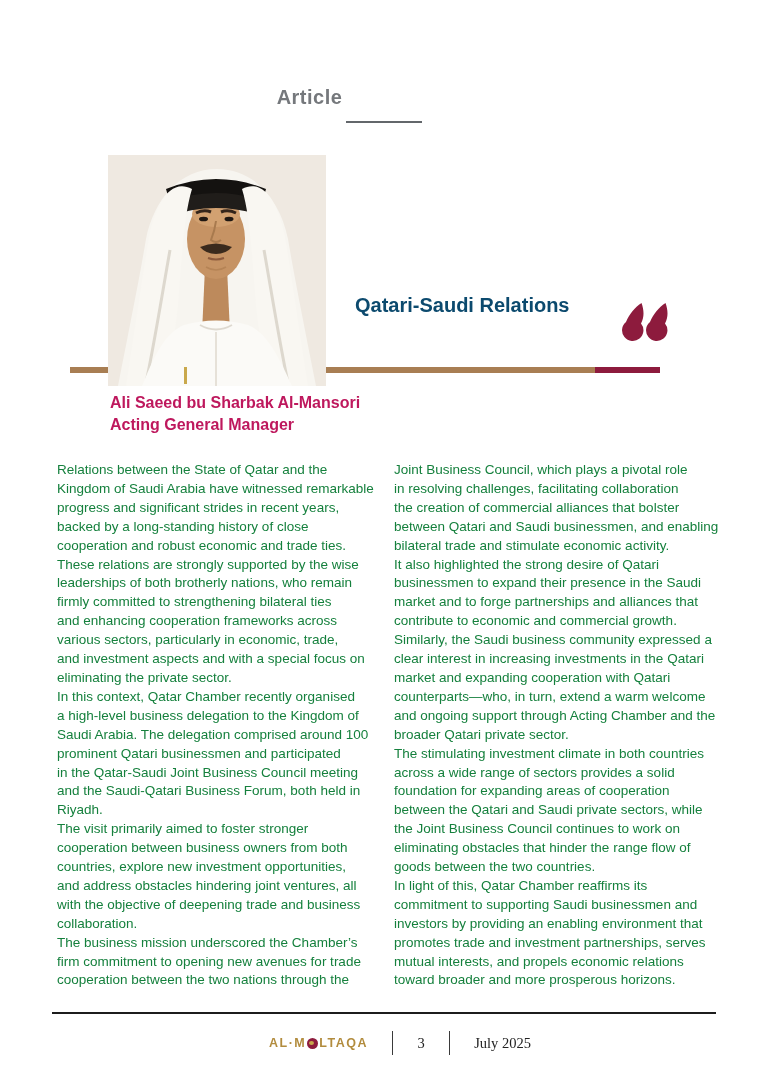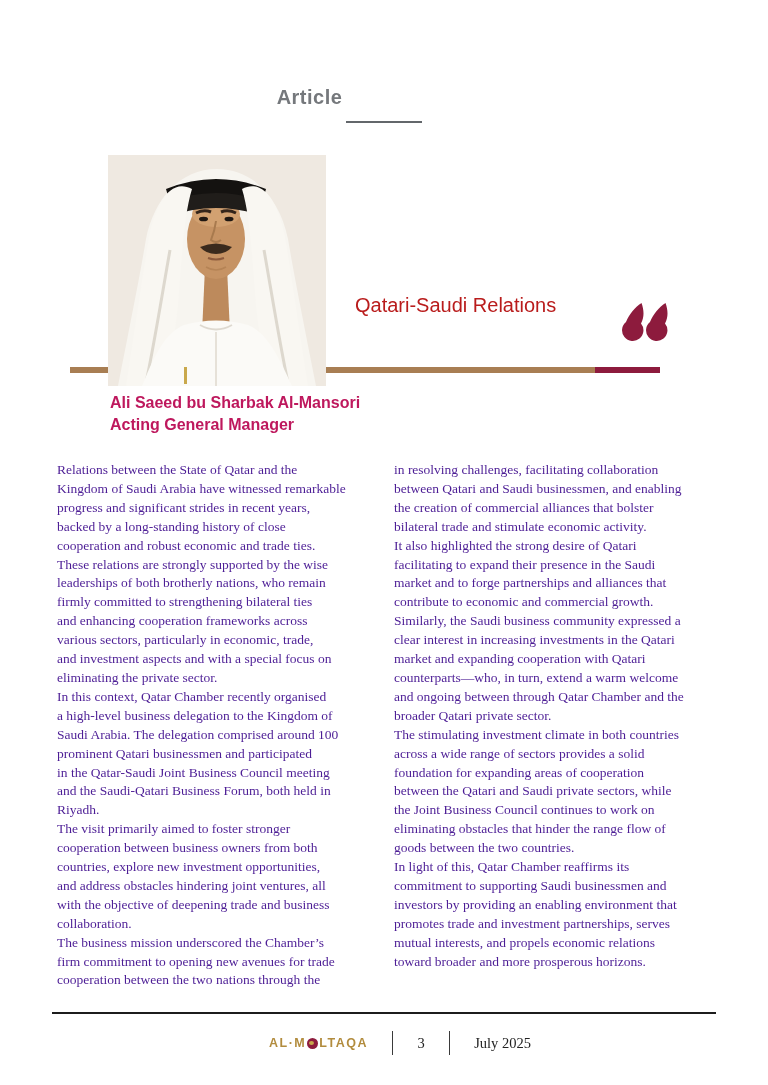--- a/index.html
+++ b/index.html
@@ -13,29 +13,29 @@
     font-size:20px;font-weight:bold;color:#75787c;letter-spacing:0.5px;
   }
   .label-underline{
     position:absolute;top:121px;left:346px;width:76px;height:2px;background:#63676b;
   }
   
   .rule{position:absolute;top:367px;left:70px;width:590px;height:6px;background:#a87e53;z-index:1;}
   .rule-accent{position:absolute;top:0;right:0;width:65px;height:6px;background:#8d1b3d;}
   .portrait{position:absolute;top:155px;left:108px;width:218px;height:231px;z-index:2;}
   .headline{
-    position:absolute;top:294px;left:355px;font-size:20px;font-weight:normal;color:#b91c1c;z-index:2;
+    position:absolute;top:294px;left:355px;font-size:20px;font-weight:bold;color:#0c4a6e;z-index:2;
   }
   .quote-icon{position:absolute;top:303px;left:622px;width:46px;height:40px;z-index:2;}
   .author{position:absolute;top:392px;left:110px;z-index:3;}
   .author div{font-size:16px;font-weight:bold;color:#be185d;line-height:22px;}
   
   .col{
     position:absolute;top:461px;width:330px;
-    font-family:Liberation Serif, serif;font-size:13.5px;line-height:18.9px;color:#4c1d95;
+    font-family:Liberation Sans, sans-serif;font-size:13.5px;line-height:18.9px;color:#15803d;
   }
   .col-left{left:57px;}
   .col-right{left:394px;}
   .bline{white-space:nowrap;}
   
   .footer-line{position:absolute;top:1012px;left:52px;width:664px;height:1.5px;background:#1c1c1c;}
   .footer-row{
     position:absolute;top:1028px;left:16px;width:768px;height:30px;
     display:flex;align-items:center;justify-content:center;gap:24px;
   }
@@ -141,33 +141,34 @@
     <div class="bline">cooperation between business owners from both</div>
     <div class="bline">countries, explore new investment opportunities,</div>
     <div class="bline">and address obstacles hindering joint ventures, all</div>
     <div class="bline">with the objective of deepening trade and business</div>
     <div class="bline">collaboration.</div>
     <div class="bline">The business mission underscored the Chamber’s</div>
     <div class="bline">firm commitment to opening new avenues for trade</div>
     <div class="bline">cooperation between the two nations through the</div>
   </div>
 <div class="col col-right">
+    <div class="bline">Joint Business Council, which plays a pivotal role</div>
     <div class="bline">in resolving challenges, facilitating collaboration</div>
+    <div class="bline">the creation of commercial alliances that bolster</div>
     <div class="bline">between Qatari and Saudi businessmen, and enabling</div>
-    <div class="bline">the creation of commercial alliances that bolster</div>
     <div class="bline">bilateral trade and stimulate economic activity.</div>
     <div class="bline">It also highlighted the strong desire of Qatari</div>
-    <div class="bline">facilitating to expand their presence in the Saudi</div>
+    <div class="bline">businessmen to expand their presence in the Saudi</div>
     <div class="bline">market and to forge partnerships and alliances that</div>
     <div class="bline">contribute to economic and commercial growth.</div>
     <div class="bline">Similarly, the Saudi business community expressed a</div>
     <div class="bline">clear interest in increasing investments in the Qatari</div>
     <div class="bline">market and expanding cooperation with Qatari</div>
     <div class="bline">counterparts—who, in turn, extend a warm welcome</div>
-    <div class="bline">and ongoing between through Qatar Chamber and the</div>
+    <div class="bline">and ongoing support through Acting Chamber and the</div>
     <div class="bline">broader Qatari private sector.</div>
     <div class="bline">The stimulating investment climate in both countries</div>
     <div class="bline">across a wide range of sectors provides a solid</div>
     <div class="bline">foundation for expanding areas of cooperation</div>
     <div class="bline">between the Qatari and Saudi private sectors, while</div>
     <div class="bline">the Joint Business Council continues to work on</div>
     <div class="bline">eliminating obstacles that hinder the range flow of</div>
     <div class="bline">goods between the two countries.</div>
     <div class="bline">In light of this, Qatar Chamber reaffirms its</div>
     <div class="bline">commitment to supporting Saudi businessmen and</div>

